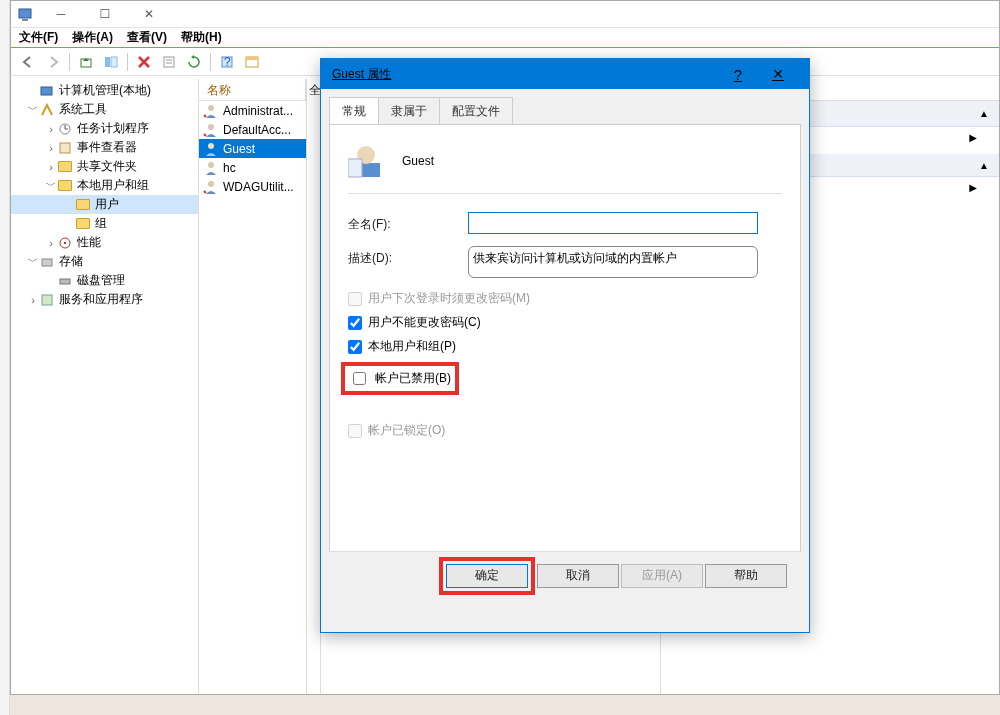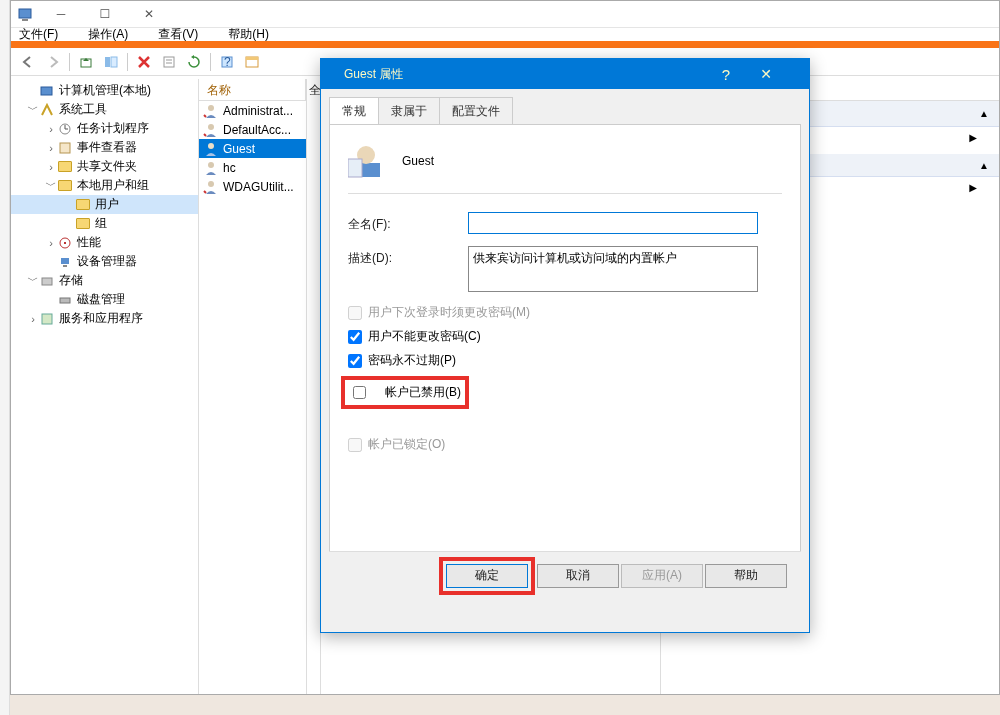--- a/index.html
+++ b/index.html
@@ -5,21 +5,21 @@
 * { box-sizing: border-box; font-family: "Microsoft YaHei", "Segoe UI", sans-serif; font-size: 12px; }
 body { margin: 0; padding: 0; background: #fff; width: 1000px; height: 715px; overflow: hidden; position: relative; }
 
 
 .main-window { position: absolute; left: 10px; top: 0; width: 990px; height: 695px; background: #fff; border: 1px solid #aaa; }
 .title-bar { height: 27px; background: #fff; display: flex; align-items: center; padding: 0 6px; border-bottom: 1px solid #e5e5e5; color:#555;}
 .title-bar .icon { width: 16px; height: 16px; margin-right: 6px; }
 .title-bar .title { flex: 1; }
 .win-controls { display: flex; }
 .win-controls .ctrl { width: 44px; height: 26px; display:flex; align-items:center; justify-content:center; color:#555; }
-.menubar { height: 20px; padding: 2px 8px; display:flex; gap:30px; align-items:center; border-bottom:7px solid #f97316;}
+.menubar { height: 20px; padding: 2px 8px; display:flex; gap:14px; align-items:center; border-bottom:1px solid #f97316;font-weight:bold;}
 .menubar span { color:#000; }
 .toolbar { height: 28px; padding: 2px 6px; display:flex; align-items:center; gap:3px; border-bottom:1px solid #ddd; background:#fff;}
 .toolbar .tbtn { width:22px; height:22px; display:flex; align-items:center; justify-content:center; border:1px solid transparent;}
 .toolbar .sep { width:1px; height:18px; background:#ccc; margin:0 2px;}
 
 
 .content { position:absolute; top: 78px; left:0; right:0; bottom:0; display:flex; }
 .tree-pane { width: 188px; border-right: 1px solid #ddd; overflow:hidden; padding-top:2px;}
 .tree-item { display:flex; align-items:center; height:19px; padding-left:4px; white-space:nowrap;}
 .tree-item .twisty { width:12px; text-align:center; color:#666; font-size:11px;}
@@ -40,40 +40,40 @@
 
 .actions-pane { flex:1; background:#fff;}
 .actions-header { height:22px; padding:3px 8px; border-bottom:1px solid #ddd;}
 .action-section-hdr { background:#eef2f8; padding:4px 10px; display:flex; justify-content:space-between; align-items:center; border-bottom:1px solid #d5def0;}
 .action-section-hdr .tri{font-size:10px;}
 .action-item { padding:5px 22px; display:flex; justify-content:space-between;}
 .action-item .ar{font-size:10px;}
 
 
 .dialog { position:absolute; left: 320px; top: 58px; width: 490px; height: 575px; background:#f0f0f0; border:1px solid #0078d7; box-shadow:0 4px 16px rgba(0,0,0,0.3); z-index:50;}
-.dialog-title { height:30px; background:#0078d7; color:#fef9c3; display:flex; align-items:center; padding:0 23px;}
+.dialog-title { height:30px; background:#0078d7; color:#000000; display:flex; align-items:center; padding:0 11px;text-decoration:underline;}
 .dialog-title .dlg-t{flex:1;}
 .dialog-title .help-icon{width:40px;text-align:center;font-size:15px;}
 .dialog-title .close-icon{width:40px;text-align:center;font-size:14px;}
 .tab-strip { display:flex; margin:8px 8px 0 8px; }
 .tab { padding:5px 12px 4px 12px; background:#f0f0f0; border:1px solid #ccc; border-bottom:none; margin-right:-1px; position:relative; color:#333;}
 .tab.active { background:#fff; z-index:2;}
 .tab-body { margin:0 8px 8px 8px; background:#fff; border:1px solid #ccc; height:475px; position:relative; padding:18px;}
 .user-row{display:flex;align-items:center; gap:18px;}
 .big-user-icon{width:36px;height:36px;}
 .hr{height:1px;background:#ddd;margin:14px 0 18px 0;}
 .form-row{display:flex;align-items:flex-start;margin-bottom:12px;}
 .form-row label{width:120px;padding-top:4px;color:#222;}
 .form-row input[type=text], .form-row textarea{width:290px;border:1px solid #888;padding:3px 4px;font-family:inherit;}
 .form-row input.fullname{border:1px solid #0078d7;height:22px;}
-.form-row textarea{height:46px;resize:none;}
+.form-row textarea{height:32px;resize:none;border-radius:6px;}
 .cb-row{display:flex;align-items:center;margin:7px 0 7px 0px;gap:6px;}
 .cb-row.disabled{color:#999;}
 .cb-row input[type=checkbox]{width:14px;height:14px;margin:0;}
-.highlight-box{border:4px solid #e8302b;padding:3px 4px;display:inline-flex;align-items:center;gap:16px;margin-left:-7px;}
+.highlight-box{border:4px solid #e8302b;padding:3px 4px;display:inline-flex;align-items:center;gap:6px;margin-left:-7px;}
 
 .button-row{position:absolute;bottom:-1px;left:-1px;right:-1px;height:48px;background:#f0f0f0;border-top:1px solid #ddd;display:flex;align-items:center;justify-content:flex-end;gap:2px;padding:0 14px;}
 .btn{width:82px;height:24px;border:1px solid #999;background:#e8e8e8;display:flex;align-items:center;justify-content:center;color:#222;}
 .btn.default{border:1px solid #0078d7;background:#e8e8e8;}
 .btn.disabled{color:#999;border-color:#bbb;}
 .btn-highlight{border:4px solid #e8302b;padding:3px;}
 
 
 .left-crop { position:absolute; left:0; top:0; width:10px; height:715px; background:#f4f4f4; border-right:1px solid #ddd;}
 
@@ -235,30 +235,20 @@
         </div>
       <div class="tree-item d2">
           <span class="twisty">›</span>
           <span class="ticon">
             <svg width="14" height="14">
               <circle cx="7" cy="7" r="5" fill="#fff" stroke="#b33"></circle>
               <rect x="6" y="6" width="2" height="2" fill="#b33"></rect>
             </svg>
           </span>
           <span>性能</span>
-        </div>
-      <div class="tree-item d2">
-          <span class="twisty"></span>
-          <span class="ticon">
-            <svg width="14" height="14">
-              <rect x="3" y="3" width="8" height="6" fill="#5a8fcf"></rect>
-              <rect x="5" y="10" width="4" height="2" fill="#888"></rect>
-            </svg>
-          </span>
-          <span>设备管理器</span>
         </div>
       <div class="tree-item d1">
           <span class="twisty">﹀</span>
           <span class="ticon">
             <svg width="14" height="14">
               <rect x="2" y="4" width="10" height="7" fill="#ccc" stroke="#888"></rect>
             </svg>
           </span>
           <span>存储</span>
         </div>
@@ -388,21 +378,21 @@
     <div class="cb-row disabled">
       <input type="checkbox" disabled="" style="">
       <span>用户下次登录时须更改密码(M)</span>
     </div>
     <div class="cb-row">
       <input type="checkbox" checked="" style="">
       <span>用户不能更改密码(C)</span>
     </div>
     <div class="cb-row">
       <input type="checkbox" checked="" style="">
-      <span>密码永不过期(P)</span>
+      <span>本地用户和组(P)</span>
     </div>
     <div class="highlight-box">
       <input type="checkbox" style="">
       <span>帐户已禁用(B)</span>
     </div>
     <div class="cb-row disabled" style="margin-top:27px">
       <input type="checkbox" disabled="" style="">
       <span>帐户已锁定(O)</span>
     </div>
 

